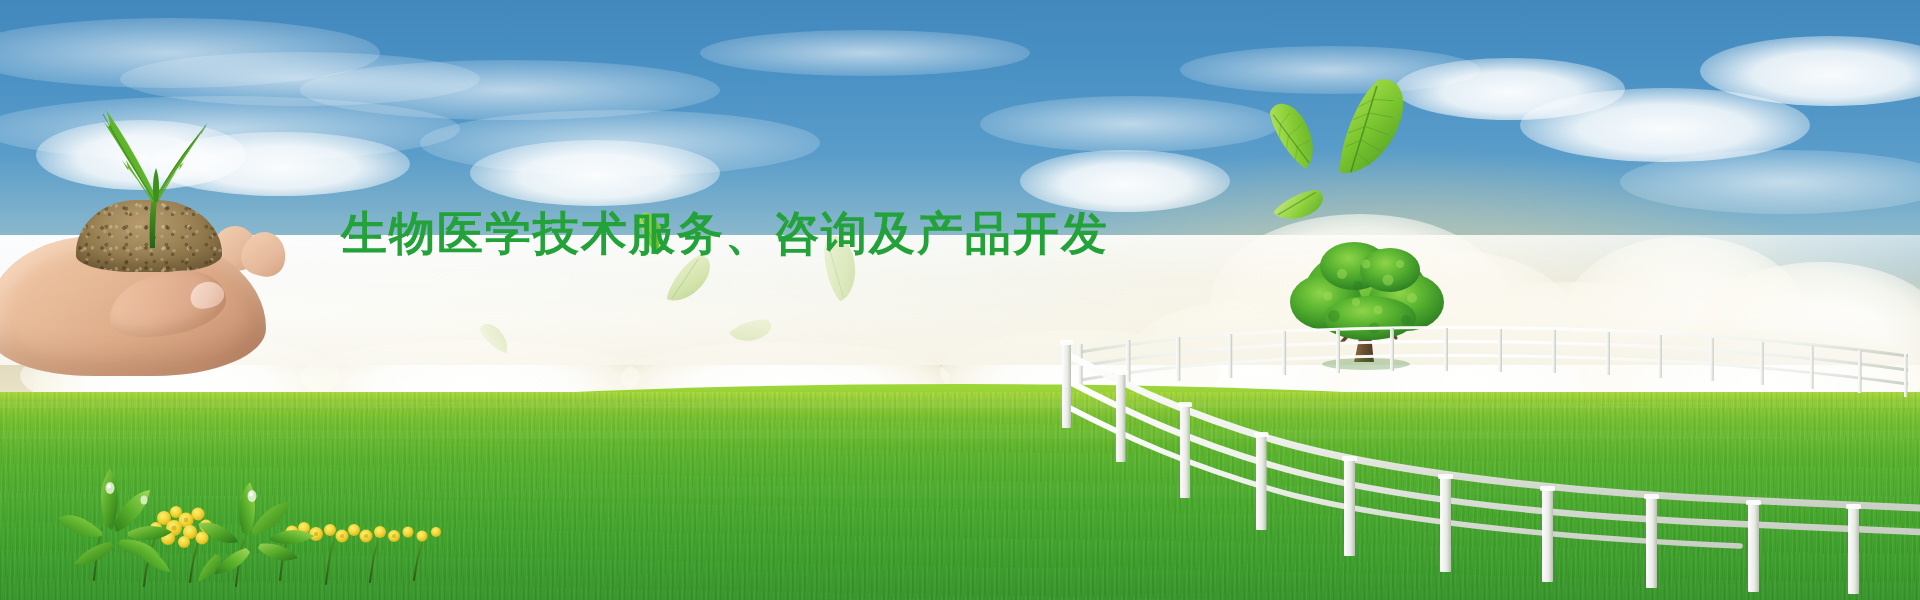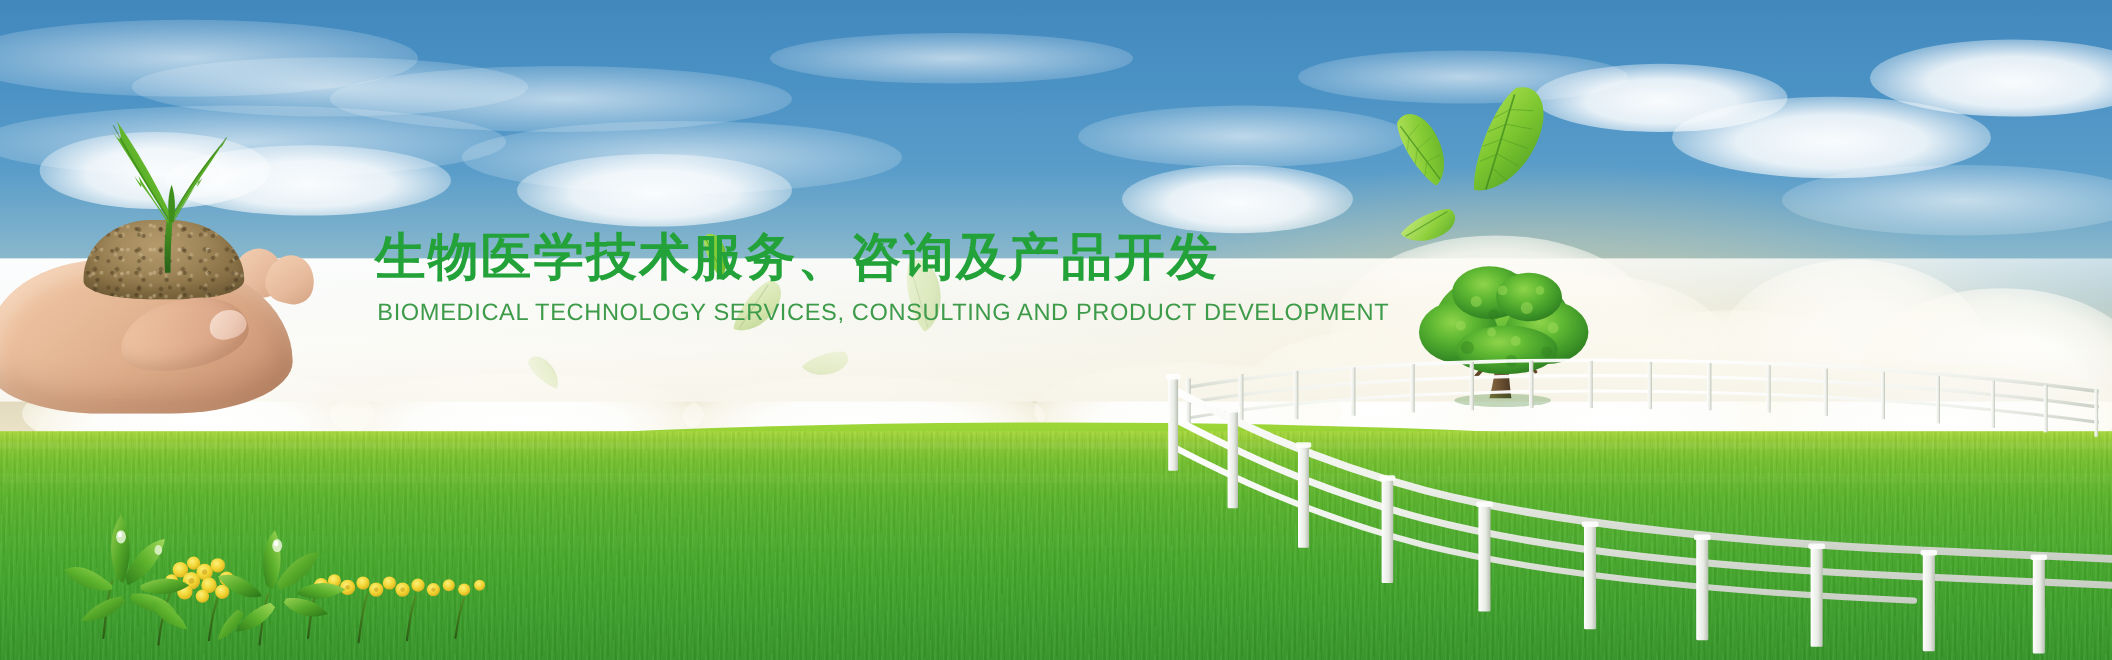--- a/index.html
+++ b/index.html
@@ -681,16 +681,15 @@
       <path d="M220 104 C 236 102 250 108 258 118 C 242 124 226 118 218 108 Z" fill="url(#pleaf2)"></path>
       <path d="M232 96 C 246 88 262 88 274 96 C 260 106 242 106 230 100 Z" fill="url(#pleaf1)"></path>
       <path d="M176 114 C 166 122 160 132 158 142 C 170 138 178 128 182 118 Z" fill="url(#pleaf2)"></path>
       <ellipse cx="212" cy="56" rx="4.5" ry="6" fill="#e8f6d8" opacity="0.85"></ellipse>
       <ellipse cx="211" cy="54" rx="2" ry="2.6" fill="#ffffff" opacity="0.9"></ellipse>
     </g>
   </svg>
 
   <div class="text-block">
     <h1 class="headline">生物医学技术服务、咨询及产品开发</h1>
-    <p class="subhead">BIOMEDICAL TECHNOLOGY SERVICES, CONSULTING AND PRODUCT DEVELOPMENT</p>
   </div>
 
 </div>
 
 </body></html>

